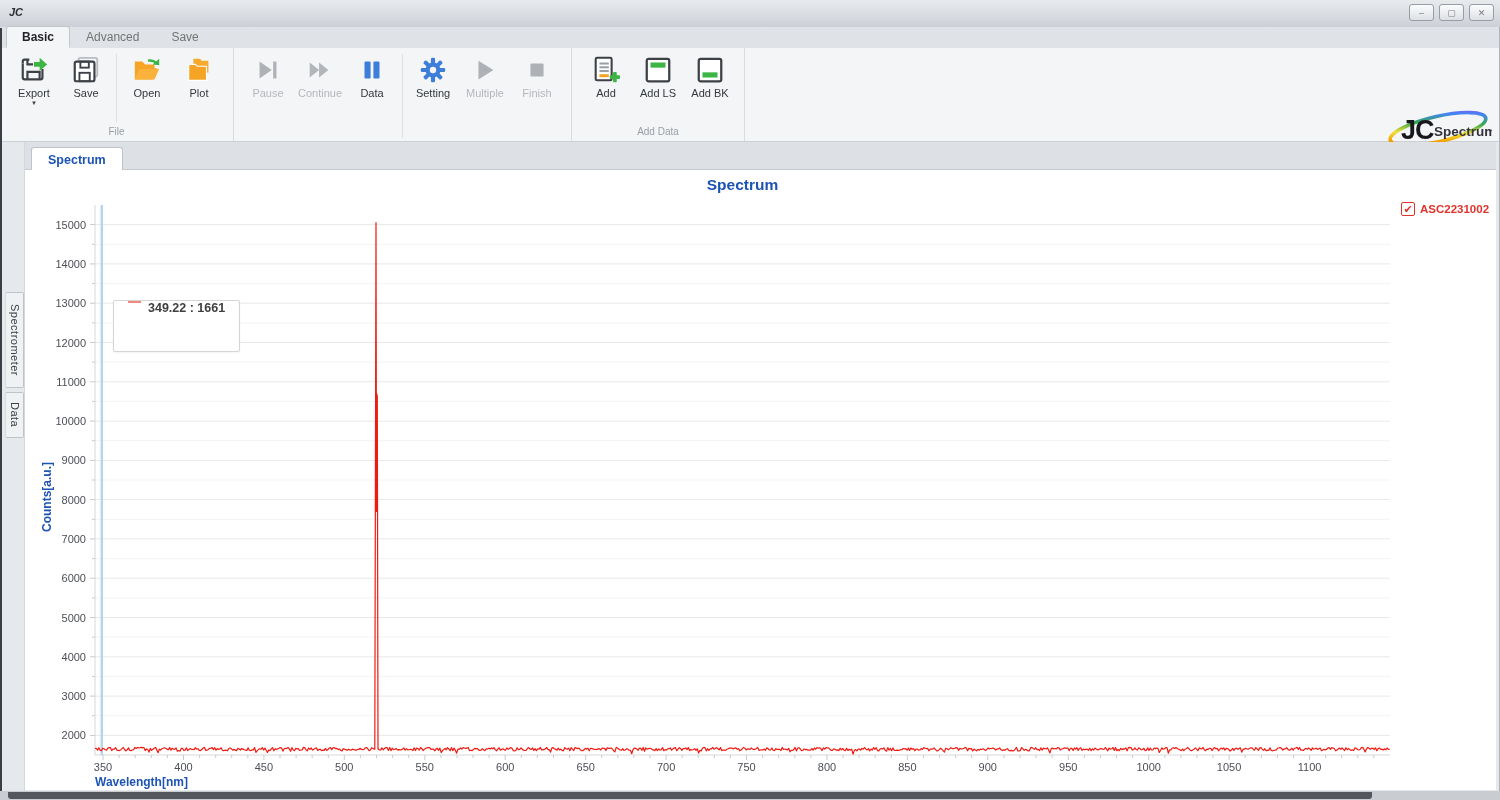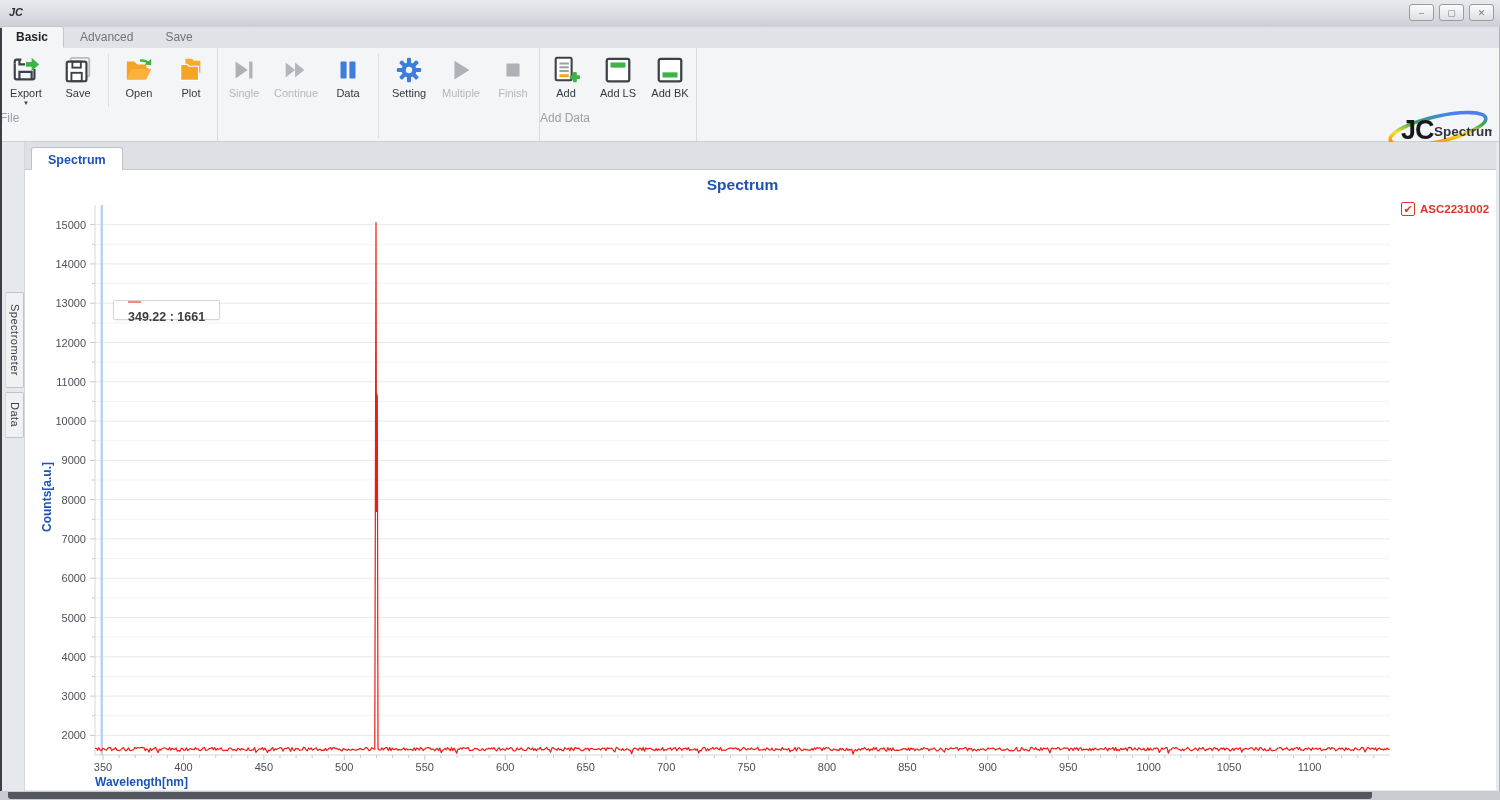--- a/index.html
+++ b/index.html
@@ -19,38 +19,38 @@
   #win-controls{position:absolute;right:6px;top:4px;display:flex;gap:5px;}
   .win-btn{
     width:25px;height:17px;border:1px solid #979da5;border-radius:3px;
     background:linear-gradient(#fbfcfd,#dde0e4);
     color:#787d85;font-size:9px;display:flex;align-items:center;justify-content:center;
     box-sizing:border-box;
   }
   
   #tabrow{
     position:absolute;left:0;top:27px;width:1500px;height:21px;
-    background:#dfe2e6;display:flex;align-items:flex-end;box-sizing:border-box;
+    background:#dfe2e6;display:flex;align-items:flex-end;padding-left:6px;box-sizing:border-box;
   }
   .ribbon-tab{
     padding:3px 15px 3px;font-size:12px;color:#737373;border-radius:3px 3px 0 0;
     border:1px solid transparent;
   }
   .ribbon-tab.active{
     background:#f4f5f7;border-color:#c3c7cc;border-bottom-color:#f4f5f7;
     font-weight:bold;color:#1f2226;
   }
   #ribbon{
     position:absolute;left:0;top:48px;width:1500px;height:94px;
     background:#f4f5f7;border-bottom:1px solid #ccd0d5;box-sizing:border-box;
   }
   #ribbon-groups{display:flex;height:93px;}
   .rgroup{display:flex;flex-direction:column;border-right:1px solid #d8dbdf;box-sizing:border-box;}
-  .rgroup-buttons{display:flex;flex:1;align-items:stretch;padding:3px 0 0;}
-  .rgroup-label{font-size:12px;color:#9aa0a7;text-align:left;padding:1px 0 16px;}
+  .rgroup-buttons{display:flex;flex:1;align-items:stretch;padding:3px 8px 0;}
+  .rgroup-label{font-size:10px;color:#9aa0a7;text-align:center;padding:1px 0 4px;}
   .rbtn{
     display:flex;flex-direction:column;align-items:center;justify-content:flex-start;
     min-width:46px;padding:4px 3px 0;gap:2px;border-radius:3px;
   }
   .rbtn .icon{width:30px;height:30px;flex:none;}
   .rbtn .icon svg{width:30px;height:30px;display:block;}
   .rbtn .lbl{font-size:11px;color:#34383d;white-space:nowrap;}
   .rbtn.disabled .lbl{color:#b3b7bc;}
   .rbtn .dd{font-size:6px;color:#3c4147;line-height:5px;}
   .inner-sep{width:1px;background:#dcdfe3;margin:3px 4px;}
@@ -97,24 +97,24 @@
   #legend{
     position:absolute;left:1401px;top:202px;display:flex;align-items:center;gap:5px;
   }
   #legend .cb{
     width:14px;height:14px;border:1.6px solid #e0342b;border-radius:2px;background:#fff;
     display:flex;align-items:center;justify-content:center;
     color:#e0342b;font-size:11px;line-height:11px;box-sizing:border-box;
   }
   #legend .lg-label{font-size:11.5px;font-weight:700;color:#e0342b;}
   #tooltip{
-    position:absolute;left:113px;top:300px;min-width:95px;height:20px;box-sizing:border-box;
+    position:absolute;left:113px;top:300px;min-width:95px;height:52px;box-sizing:border-box;
     background:#fff;border:1px solid #d5d5d5;border-radius:2px;
     display:flex;align-items:flex-start;gap:7px;padding:0 14px;
-    font-size:12.5px;font-weight:600;color:#3f3f3f;box-shadow:0 1px 2px rgba(0,0,0,.05);flex-direction:column;
+    font-size:12.5px;font-weight:600;color:#3f3f3f;box-shadow:0 1px 2px rgba(0,0,0,.05);
   }
   #tooltip .swatch{width:13px;height:0;border-top:2.5px solid #f08a80;}
   svg text{font-family:"Liberation Sans","DejaVu Sans",sans-serif;}
   .tick-label{font-size:11px;fill:#4c4f56;}
 </style>
 </head>
 <body>
 
 <div id="titlebar">
   <span id="app-badge">JC</span>
@@ -187,21 +187,21 @@
       </div>
       <div class="rgroup">
         <div class="rgroup-buttons">
           <div class="rbtn disabled">
             <span class="icon">
               <svg viewBox="0 0 32 32">
                 <polygon points="7,7 20,16 7,25" fill="#aeb2b7"></polygon>
                 <rect x="21.5" y="7" width="3.5" height="18" fill="#aeb2b7"></rect>
               </svg>
             </span>
-            <span class="lbl">Single</span>
+            <span class="lbl">Pause</span>
           </div>
           <div class="rbtn disabled">
             <span class="icon">
               <svg viewBox="0 0 32 32">
                 <polygon points="5,8 15,16 5,24" fill="#b2b6bb"></polygon>
                 <polygon points="15,8 25,16 15,24" fill="#b2b6bb"></polygon>
               </svg>
             </span>
             <span class="lbl">Continue</span>
           </div>

